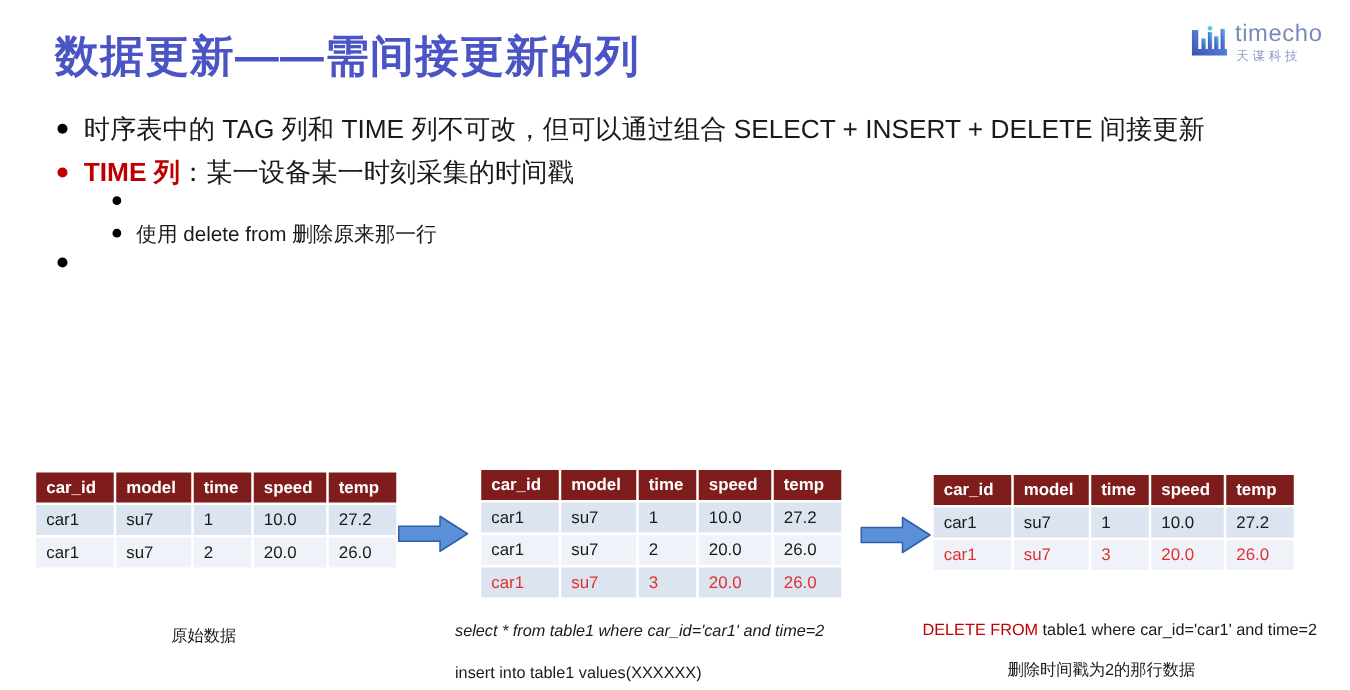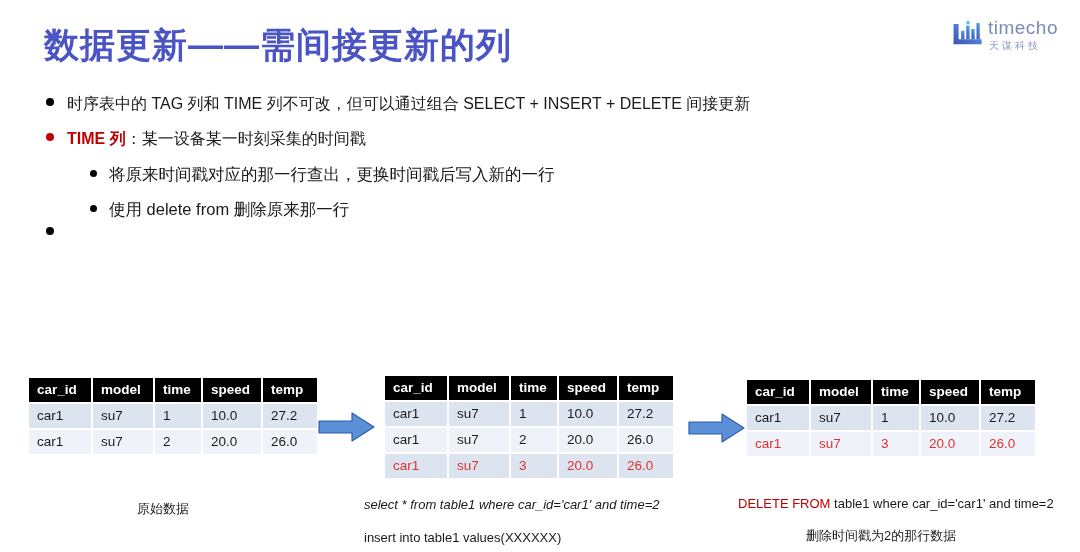--- a/index.html
+++ b/index.html
@@ -72,41 +72,41 @@
     border-radius: 50%;
     background: #000000;
     flex: 0 0 auto;
     margin-right: 13px;
     position: relative;
     top: -3px;
   }
   .dot.red { background: #c00000; }
   .dot.small { width: 7px; height: 7px; margin-right: 12px; }
   .btxt {
-    font-size: 16px;
+    font-size: 21px;
     line-height: 28px;
     color: #1a1a1a;
     white-space: nowrap;
   }
   .btxt.lvl2 { font-size: 16.5px; }
   .em-red { color: #c00000; font-weight: bold; }
   .em-bold { font-weight: bold; color: #000; }
 
   
   .diagram { position: absolute; left: 0; top: 0; width: 1080px; height: 552px; }
 
   .tbl {
     position: absolute;
     border-collapse: separate;
     border-spacing: 2px;
     font-size: 13.5px;
     background: #ffffff;
   }
   .tbl th {
-    background: #000000;
+    background: #7f1d1d;
     color: #ffffff;
     font-weight: bold;
     font-size: 13.5px;
     text-align: left;
     padding: 4px 8px 5px 8px;
     white-space: nowrap;
   }
   .tbl td {
     padding: 4px 20px 5px 8px;
     color: #1a1a1a;
@@ -178,21 +178,20 @@
     <span class="btxt">时序表中的 TAG 列和 TIME 列不可改，但可以通过组合 SELECT + INSERT + DELETE 间接更新</span>
   </div>
 
   <div class="bullet-row lvl1">
     <span class="dot red"></span>
     <span class="btxt"><span class="em-red">TIME 列</span><span>：某一设备某一时刻采集的时间戳</span></span>
   </div>
 
   <div class="bullet-row lvl2">
     <span class="dot small"></span>
-    <span class="btxt lvl2">将原来时间戳对应的那一行查出，更换时间戳后写入新的一行</span>
   </div>
 
   <div class="bullet-row lvl2">
     <span class="dot small"></span>
     <span class="btxt lvl2">使用 delete from 删除原来那一行</span>
   </div>
 
   <div class="bullet-row lvl1">
     <span class="dot"></span>
   </div>

